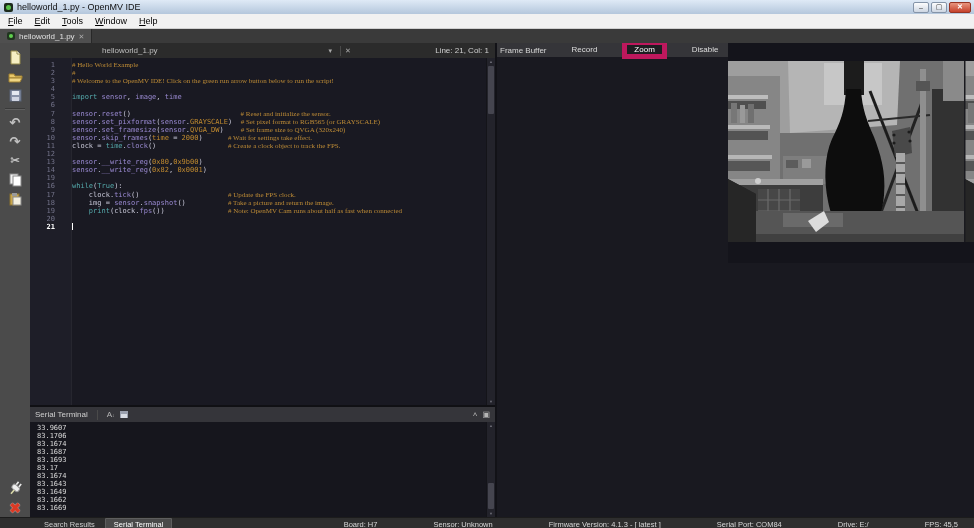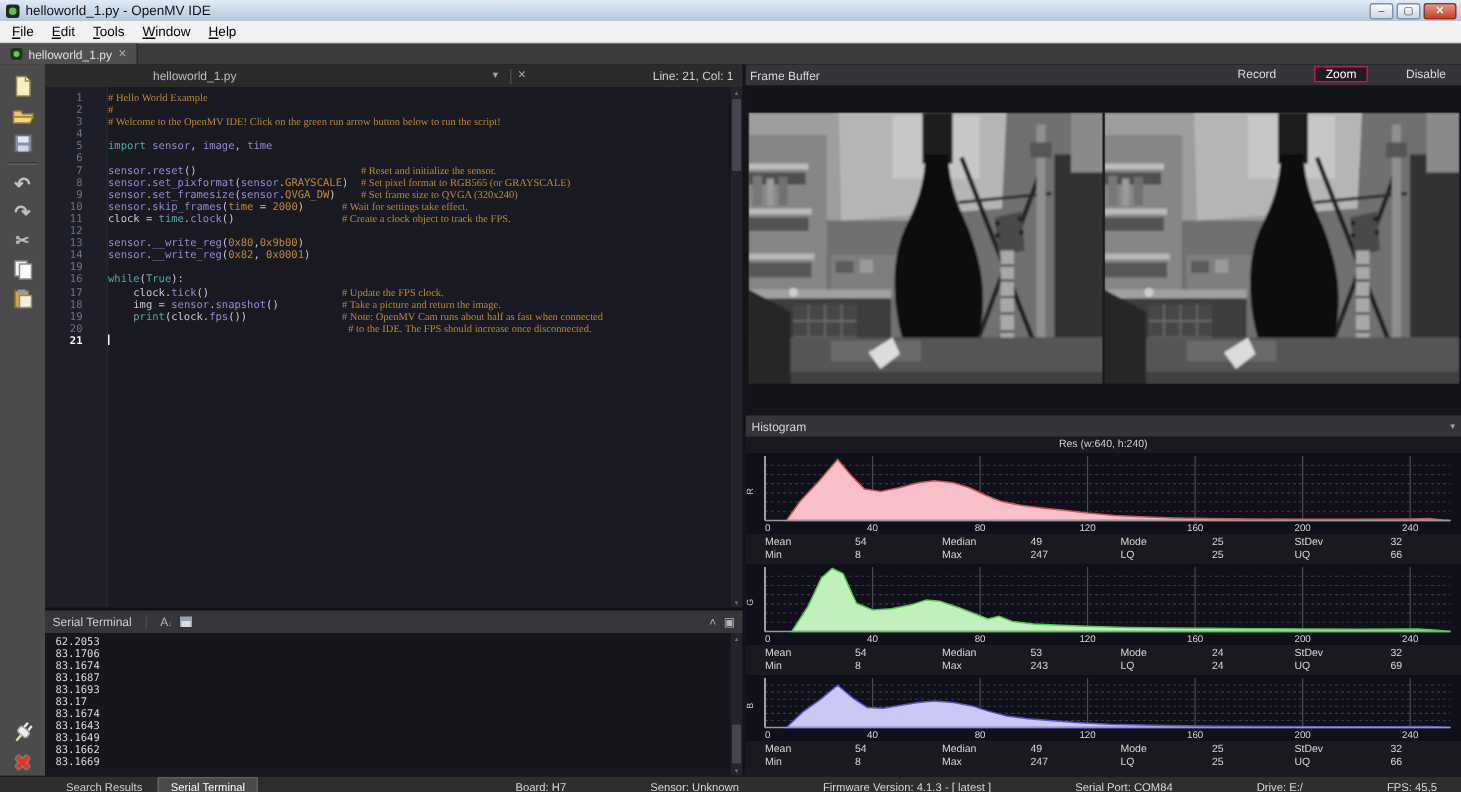--- a/index.html
+++ b/index.html
@@ -69,25 +69,25 @@
   .terminal{height:112px;border-top:2px solid #101014;display:flex;flex-direction:column;background:#16161d;flex:none;}
   .term-header{height:15px;background:#35353a;display:flex;align-items:center;font-size:8px;color:#cfcfcf;padding:0 5px;gap:5px;flex:none;}
   .term-ic{font-size:8px;color:#b5b5b5;}
   .mini-floppy{width:8px;height:7px;background:#9aa0ae;position:relative;}
   .mini-floppy::after{content:"";position:absolute;left:1px;top:3px;right:1px;bottom:0;background:#d8dce4;}
   .term-header .grow{flex:1;}
   .term-body{flex:1;display:flex;overflow:hidden;}
   .term-lines{flex:1;font-family:"DejaVu Sans Mono",monospace;font-size:7px;line-height:8px;color:#dcdcdc;padding:2px 0 0 7px;white-space:pre;}
 
   
-  .right{flex:1;display:flex;flex-direction:column;background:#191920;overflow:hidden;}
+  .right{flex:1;display:flex;background:#191920;overflow:hidden;}
   .fb-header{height:14px;background:#353539;display:flex;align-items:center;font-size:8px;color:#d6d6d6;padding:0 3px;flex:none;}
   .fb-header .grow{flex:1;}
   .fb-btn{font-size:8px;color:#ddd;padding:0 7px;margin-left:18px;line-height:12px;}
-  .fb-btn.active{background:#1e1e22;border:1px solid #be185d;color:#fff;line-height:10px;}
+  .fb-btn.active{background:#1e1e22;border:5px solid #be185d;color:#fff;line-height:10px;}
   .fb-body{height:220px;background:#14141b;display:flex;justify-content:center;align-items:flex-start;padding-top:18px;flex:none;}
   .hist-header{height:14px;background:#353539;display:flex;align-items:center;font-size:8px;color:#d6d6d6;padding:0 4px;position:relative;flex:none;}
   .cs-combo{position:absolute;left:0;right:0;text-align:center;}
   .cs-arrow{position:absolute;right:4px;top:3px;font-size:6px;color:#aaa;}
   .res-row{height:11px;display:flex;justify-content:center;align-items:center;font-size:7px;color:#cfcfcf;flex:none;}
   .chart-block svg{display:block;}
   .stats{display:grid;grid-template-columns:60px 58px 59px 60px 61px 55px 64px 1fr;
          font-size:7px;color:#d8d8d8;padding-left:13px;align-content:center;row-gap:2px;height:20px;flex:none;}
 
   
@@ -217,42 +217,42 @@
             <div class="cl"><span class="ln">10</span><span class="fold"></span><code><span class="tk-p">sensor</span><span class="tk-t">.</span><span class="tk-p">skip_frames</span><span class="tk-t">(</span><span class="tk-o">time</span><span class="tk-t"> = </span><span class="tk-o">2000</span><span class="tk-t">)      </span><span class="tk-c"># Wait for settings take effect.</span></code></div>
             <div class="cl"><span class="ln">11</span><span class="fold"></span><code><span class="tk-t">clock = </span><span class="tk-k">time</span><span class="tk-t">.</span><span class="tk-p">clock</span><span class="tk-t">()                 </span><span class="tk-c"># Create a clock object to track the FPS.</span></code></div>
             <div class="cl"><span class="ln">12</span><span class="fold"></span><code></code></div>
             <div class="cl"><span class="ln">13</span><span class="fold"></span><code><span class="tk-p">sensor</span><span class="tk-t">.</span><span class="tk-p">__write_reg</span><span class="tk-t">(</span><span class="tk-o">0x80</span><span class="tk-t">,</span><span class="tk-o">0x9b00</span><span class="tk-t">)</span></code></div>
             <div class="cl"><span class="ln">14</span><span class="fold"></span><code><span class="tk-p">sensor</span><span class="tk-t">.</span><span class="tk-p">__write_reg</span><span class="tk-t">(</span><span class="tk-o">0x82</span><span class="tk-t">, </span><span class="tk-o">0x0001</span><span class="tk-t">)</span></code></div>
             <div class="cl"><span class="ln">19</span><span class="fold"></span><code></code></div>
             <div class="cl"><span class="ln">16</span><span class="fold"></span><code><span class="tk-k">while</span><span class="tk-t">(</span><span class="tk-k">True</span><span class="tk-t">):</span></code></div>
             <div class="cl"><span class="ln">17</span><span class="fold"></span><code><span class="tk-t">    clock.</span><span class="tk-p">tick</span><span class="tk-t">()                     </span><span class="tk-c"># Update the FPS clock.</span></code></div>
             <div class="cl"><span class="ln">18</span><span class="fold"></span><code><span class="tk-t">    img = </span><span class="tk-p">sensor</span><span class="tk-t">.</span><span class="tk-p">snapshot</span><span class="tk-t">()          </span><span class="tk-c"># Take a picture and return the image.</span></code></div>
             <div class="cl"><span class="ln">19</span><span class="fold"></span><code><span class="tk-t">    </span><span class="tk-k">print</span><span class="tk-t">(clock.</span><span class="tk-p">fps</span><span class="tk-t">())               </span><span class="tk-c"># Note: OpenMV Cam runs about half as fast when connected</span></code></div>
-            <div class="cl"><span class="ln">20</span><span class="fold"></span><code><span class="tk-t">                                      </span><span class="tk-c"># to the IDE. The FPS should increase once disconnected.</span></code></div>
+            <div class="cl"><span class="ln">20</span><span class="fold"></span></div>
             <div class="cl"><span class="ln cur">21</span><span class="fold"></span><code><span class="caret"></span></code></div>
           </div>
         <div class="vscroll">
           <div class="arr up">▲</div>
           <div class="thumb" style="top:8px;height:48px;"></div>
           <div class="arr dn">▼</div>
         </div>
       </div>
 
       <div class="terminal">
         <div class="term-header">
           <span>Serial Terminal</span>
           <div class="hdr-sep"></div>
           <span class="term-ic">A<span style="font-size:5px;">↓</span></span>
           <span class="mini-floppy"></span>
           <span class="grow"></span>
           <span class="term-ic">˄</span>
           <span class="term-ic">▣</span>
         </div>
         <div class="term-body">
-          <div class="term-lines" id="term-lines">62.2053
+          <div class="term-lines" id="term-lines">33.9607
 83.1706
 83.1674
 83.1687
 83.1693
 83.17
 83.1674
 83.1643
 83.1649
 83.1662
 83.1669</div>

